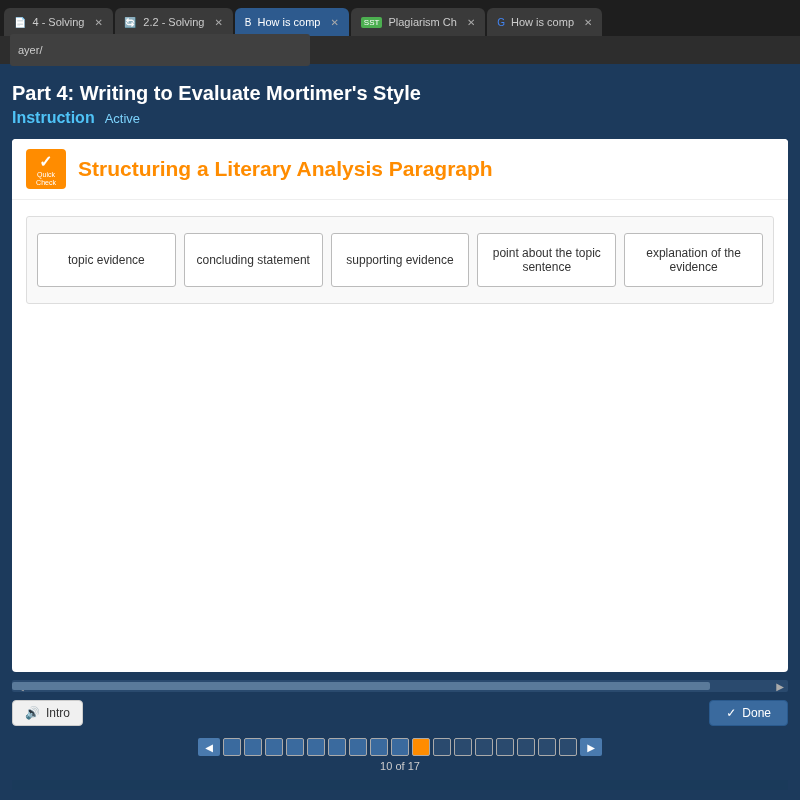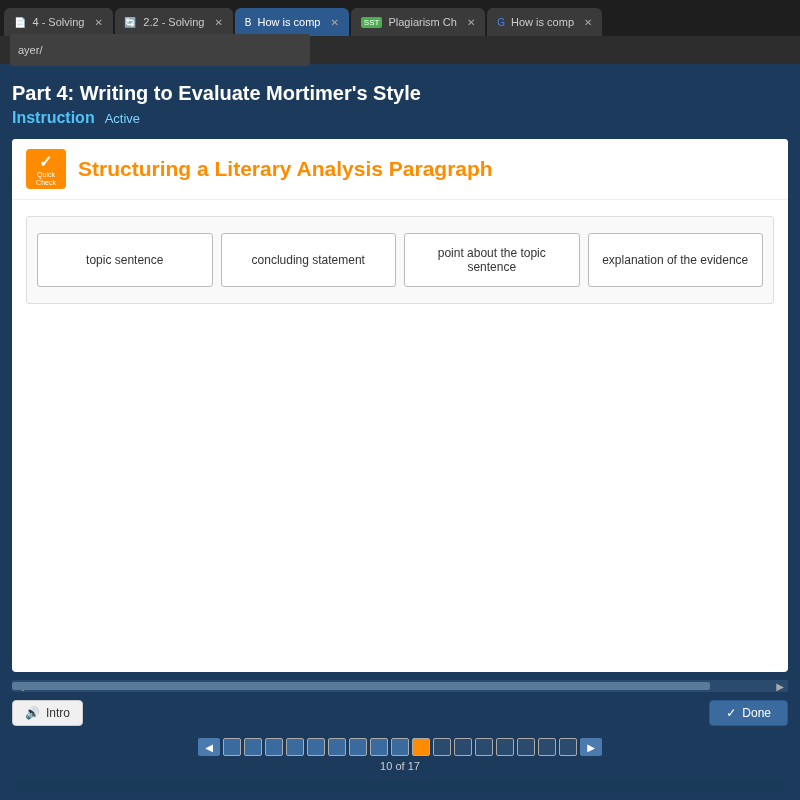--- a/index.html
+++ b/index.html
@@ -371,24 +371,27 @@
 Check</span>
       </div>
       <span class="card-title">Structuring a Literary Analysis Paragraph</span>
     </div>
 
     <div class="card-body">
 
       <div class="tiles-container">
         <div class="tiles-row">
           <div class="tile">
-            <span>topic sentence</span>
+            <span>topic evidence</span>
           </div>
           <div class="tile">
             <span>concluding statement</span>
+          </div>
+          <div class="tile">
+            <span>supporting evidence</span>
           </div>
           <div class="tile">
             <span>point about the topic sentence</span>
           </div>
           <div class="tile">
             <span>explanation of the evidence</span>
           </div>
         </div>
       </div>
     </div>

